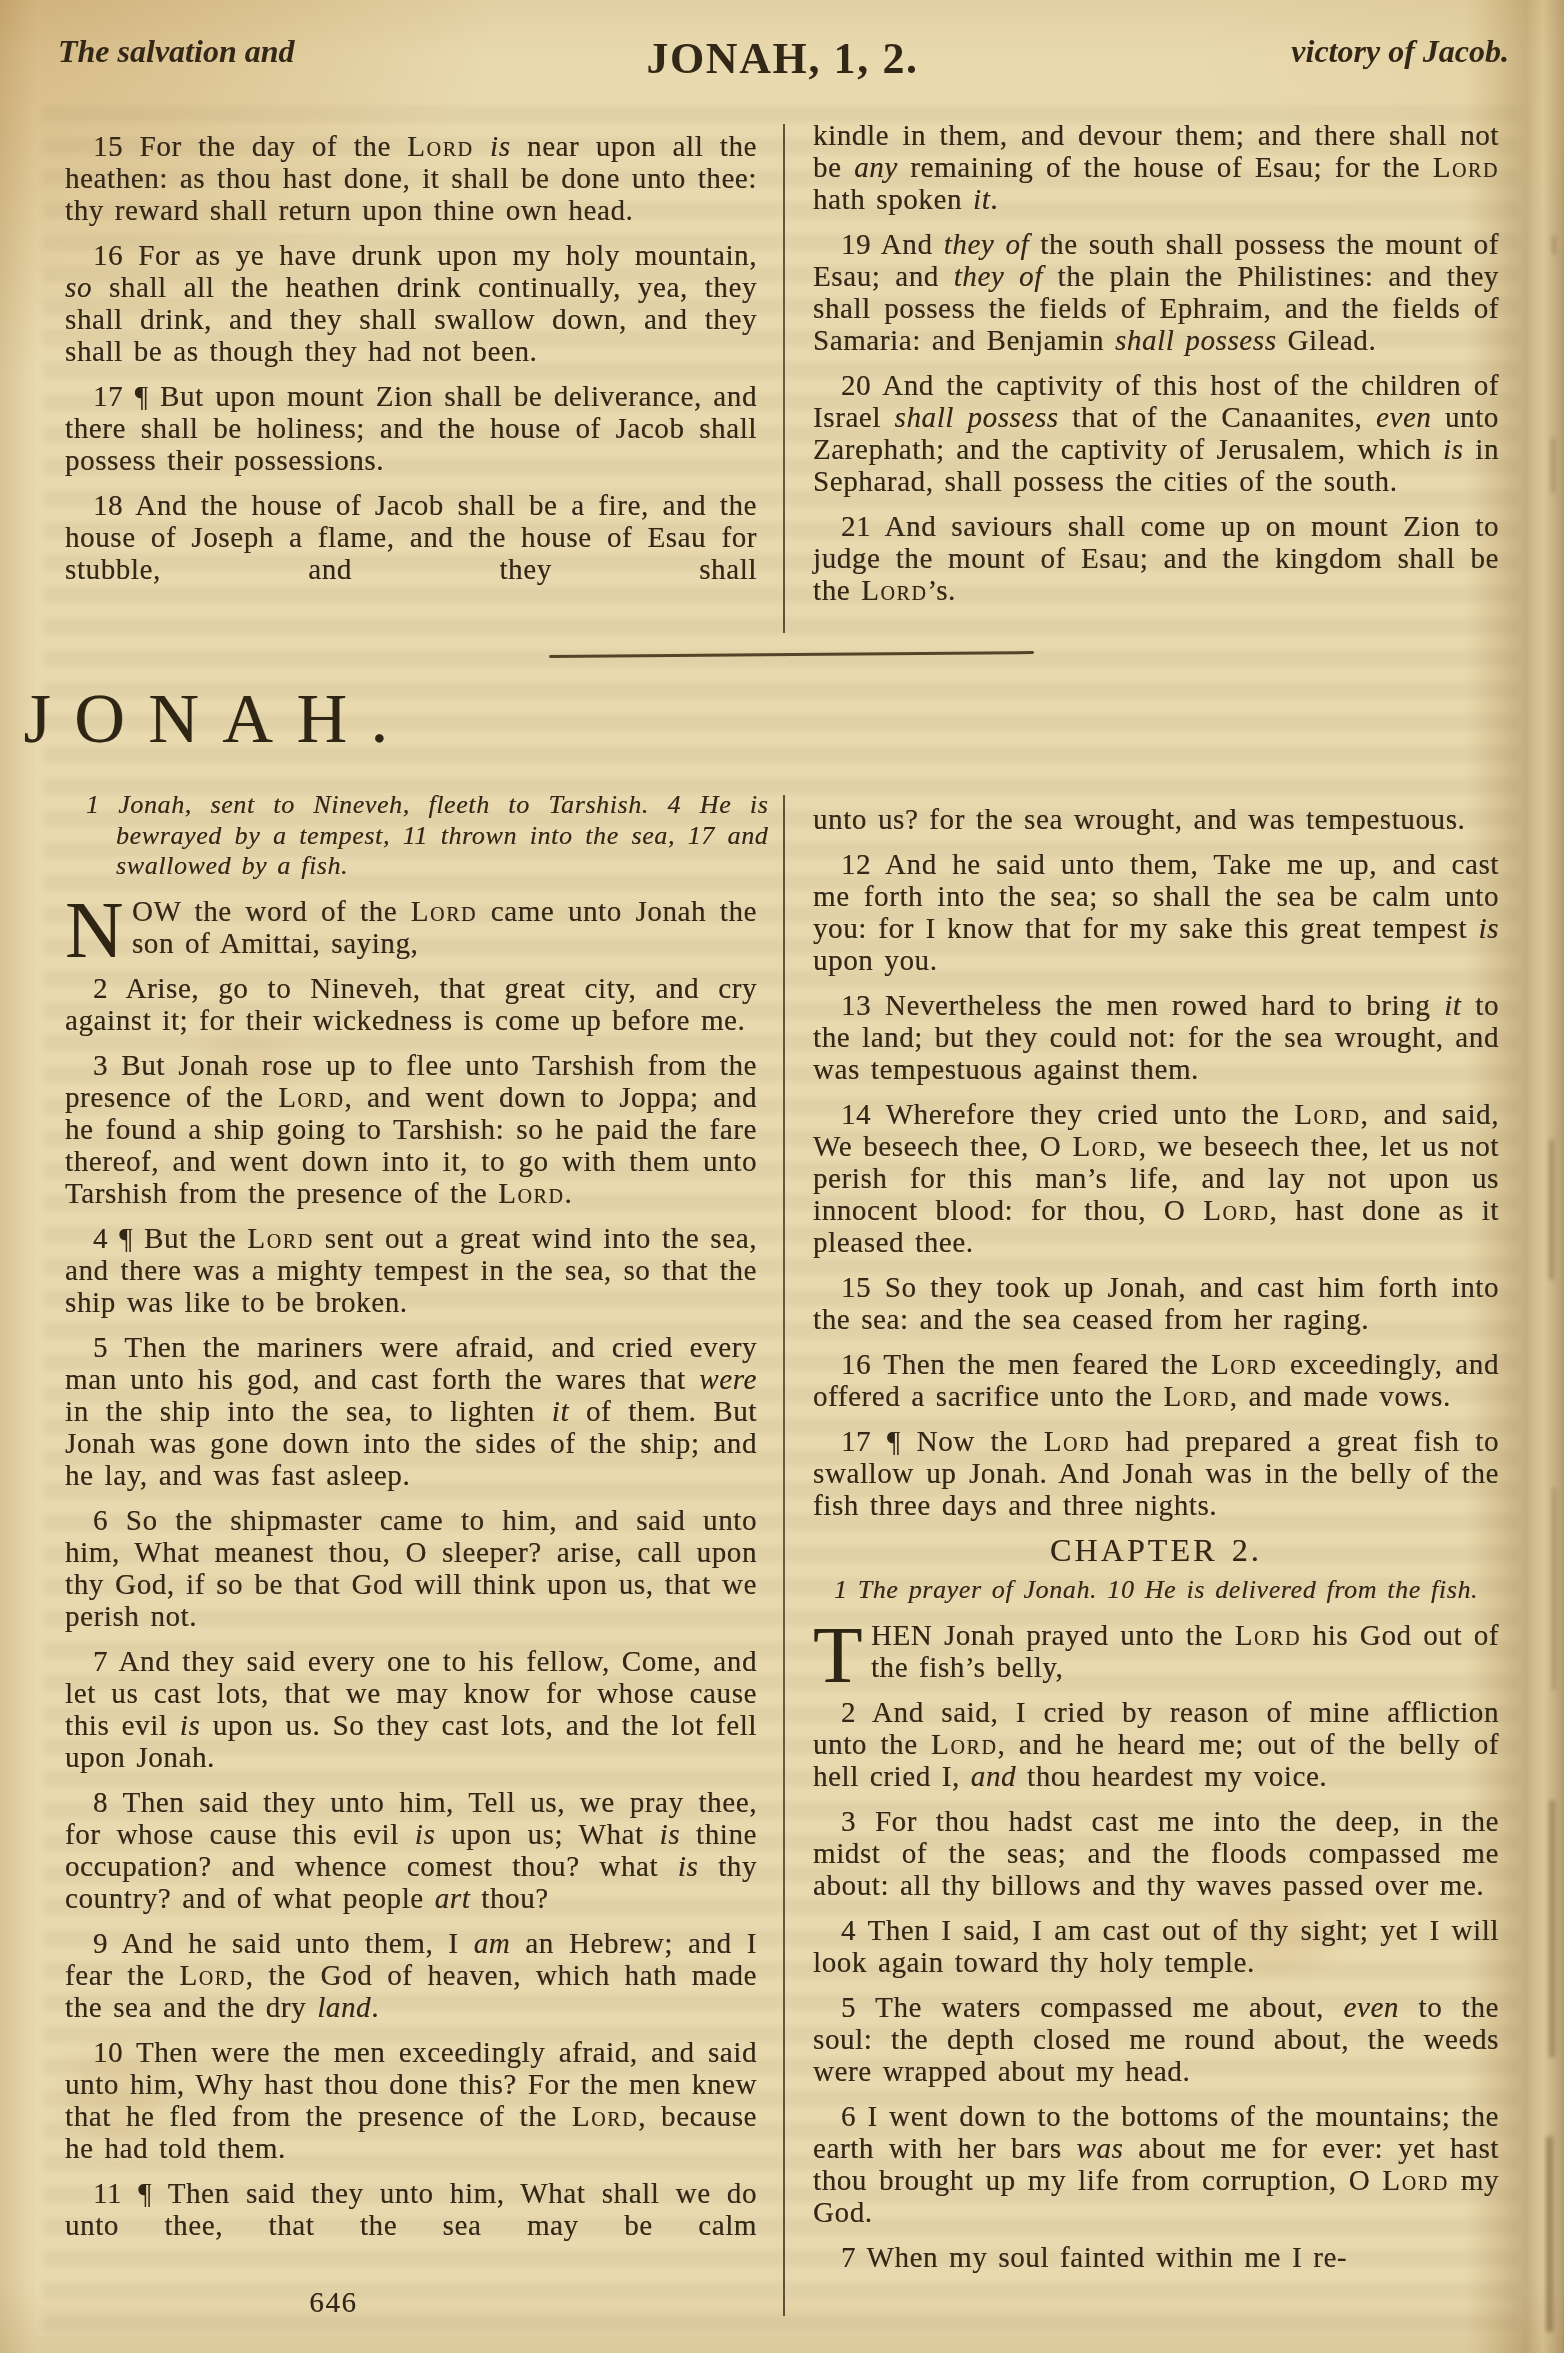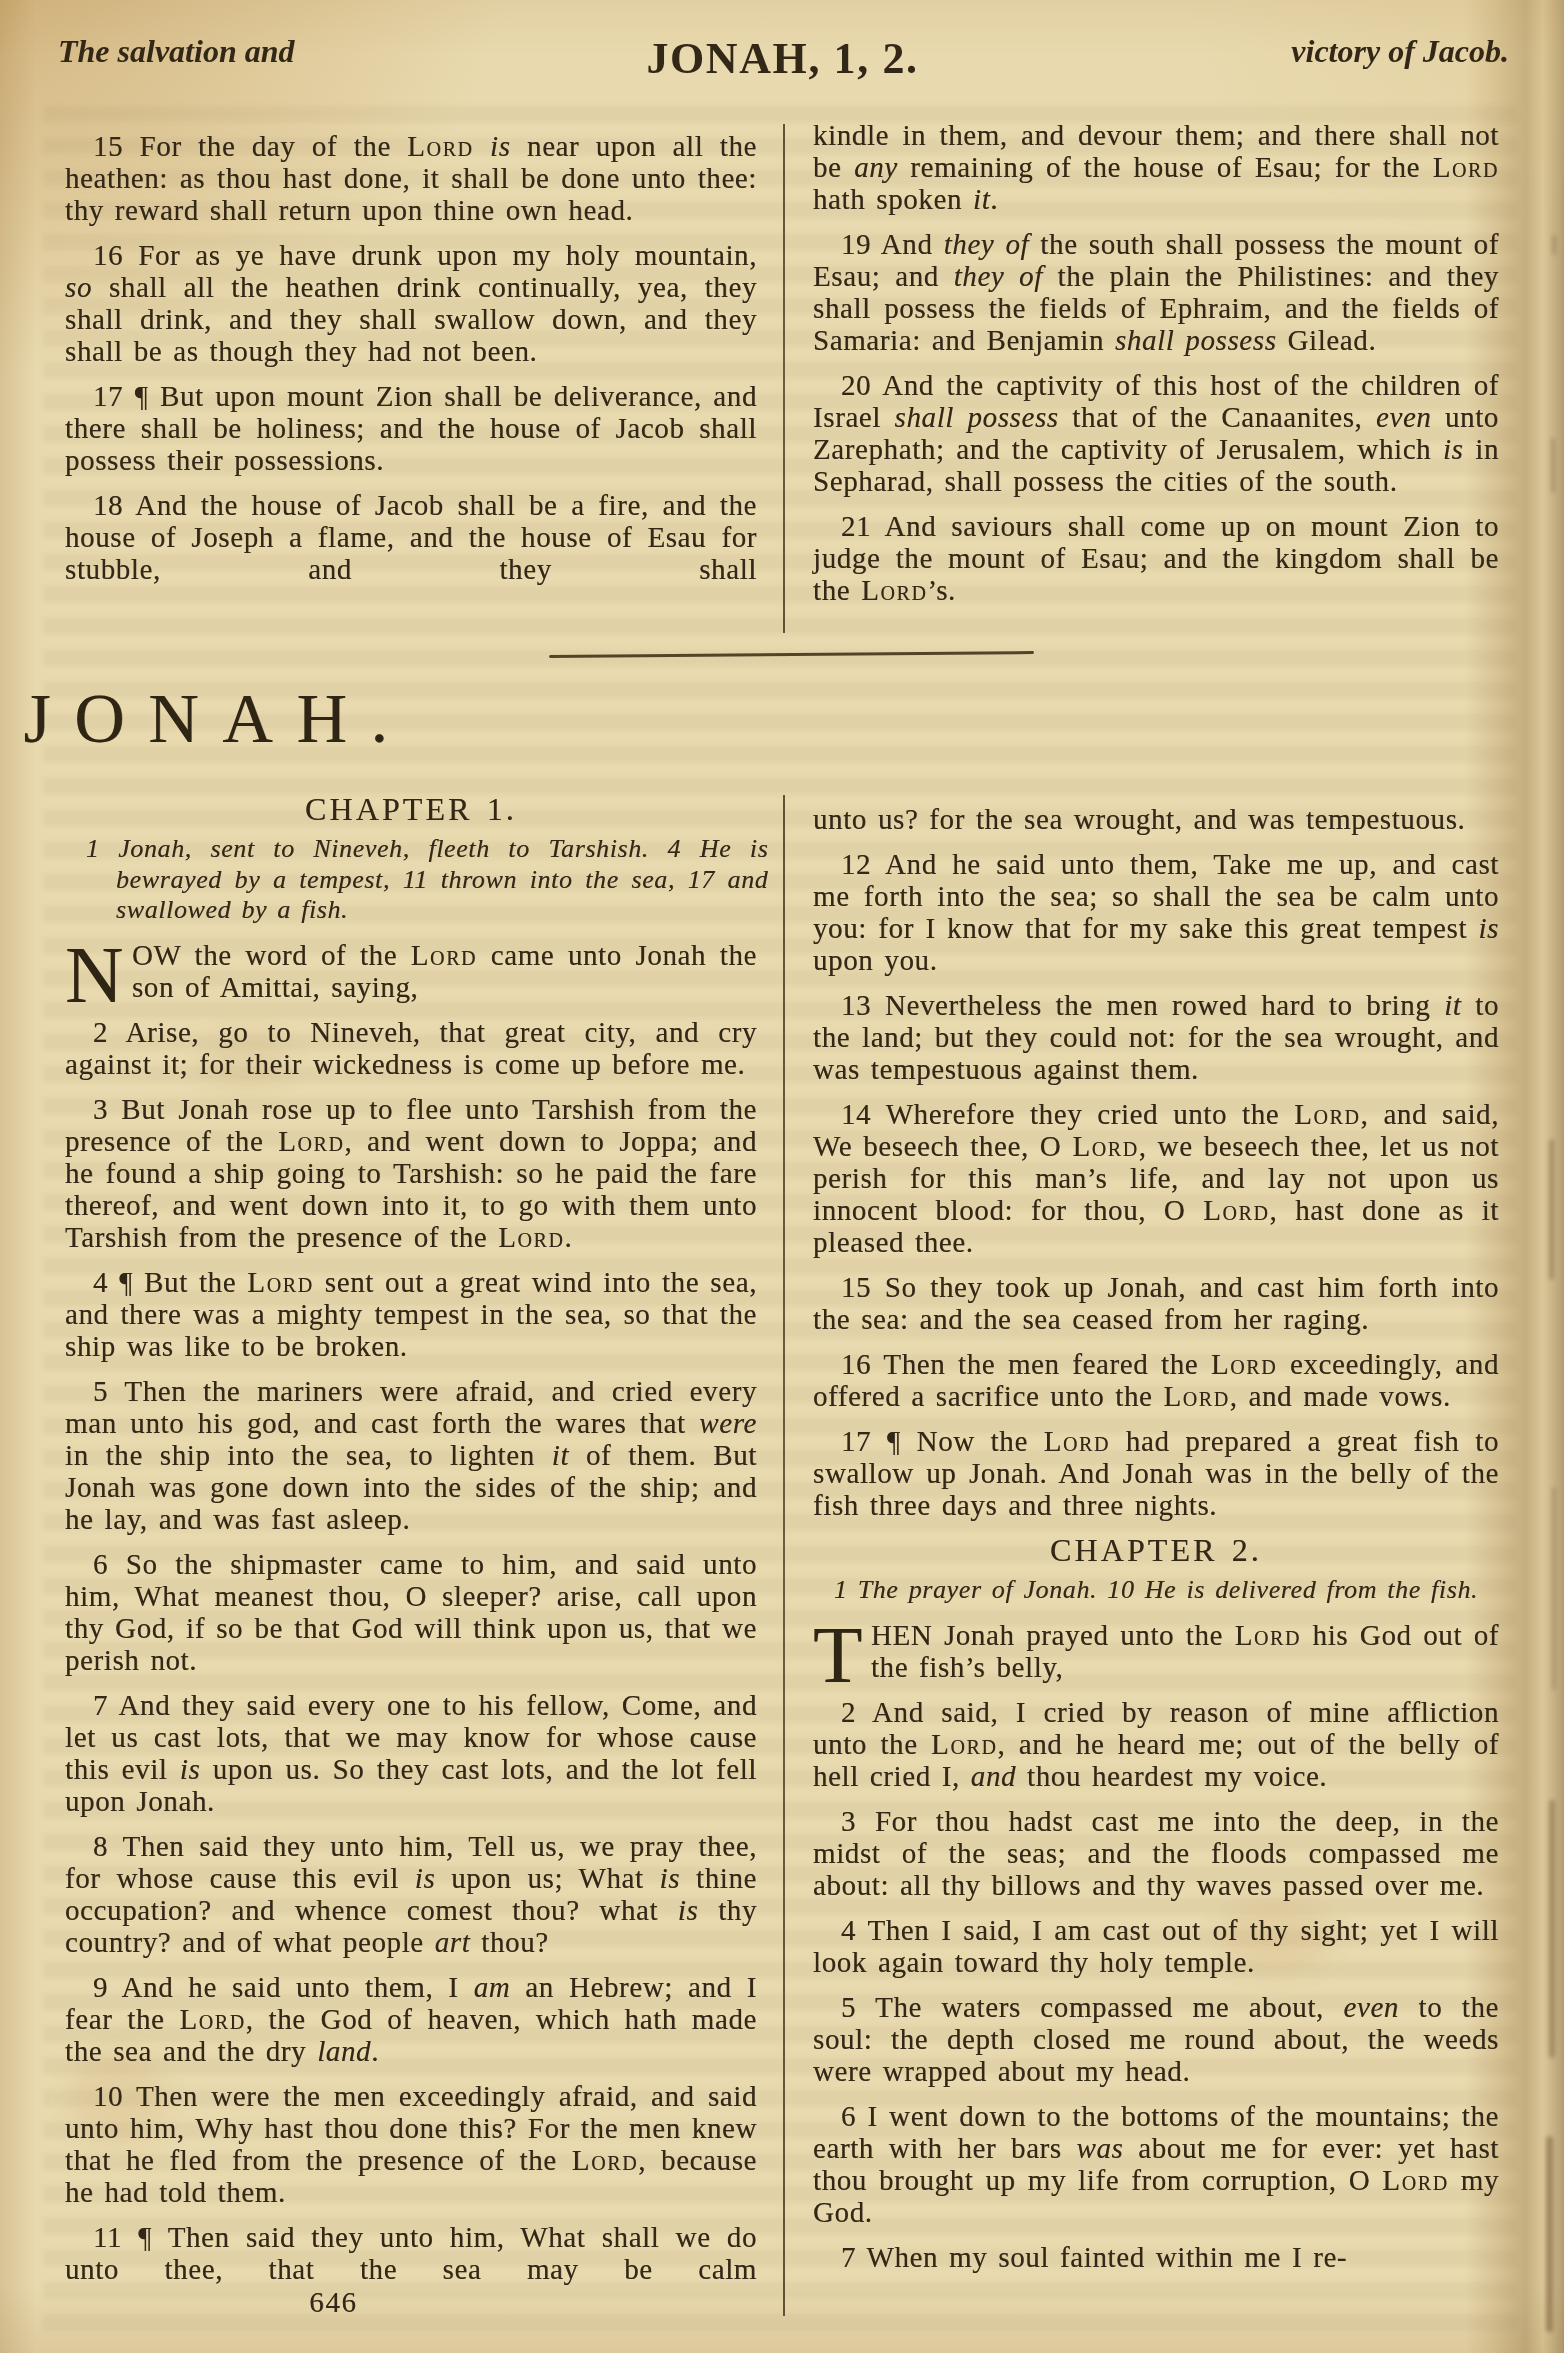--- a/index.html
+++ b/index.html
@@ -99,21 +99,20 @@
     <p class="verse cont">kindle in them, and devour them; and there shall not be <i>any</i> remaining of the house of Esau; for the <span class="sc">Lord</span> hath spoken <i>it</i>.</p>
     <span><p class="verse">19 And <i>they of</i> the south shall possess the mount of Esau; and <i>they of</i> the plain the Philistines: and they shall possess the fields of Ephraim, and the fields of Samaria: and Benjamin <i>shall possess</i> Gilead.</p><p class="verse">20 And the captivity of this host of the children of Israel <i>shall possess</i> that of the Canaanites, <i>even</i> unto Zarephath; and the captivity of Jerusalem, which <i>is</i> in Sepharad, shall possess the cities of the south.</p><p class="verse">21 And saviours shall come up on mount Zion to judge the mount of Esau; and the kingdom shall be the <span class="sc">Lord</span>’s.</p></span>
   </div>
 
   <div class="vrule" id="vrule-top"></div>
   <div class="hrule"></div>
 
   <div class="book-title">JONAH.</div>
 
   <div class="col col-jo-left">
-    <p class="chapter-heading">CHAPTER 1.</p>
     <p class="summary summary-hang">1 <i>Jonah, sent to Nineveh, fleeth to Tarshish.</i> 4 <i>He is bewrayed by a tempest,</i> 11 <i>thrown into the sea,</i> 17 <i>and swallowed by a fish.</i></p>
     <p class="verse opening"><span class="dropcap">N</span><span>OW</span><span> the word of the <span class="sc">Lord</span> came unto Jonah the son of Amittai, saying,</span></p>
     <span><p class="verse">2 Arise, go to Nineveh, that great city, and cry against it; for their wickedness is come up before me.</p><p class="verse">3 But Jonah rose up to flee unto Tarshish from the presence of the <span class="sc">Lord</span>, and went down to Joppa; and he found a ship going to Tarshish: so he paid the fare thereof, and went down into it, to go with them unto Tarshish from the presence of the <span class="sc">Lord</span>.</p><p class="verse">4 ¶ But the <span class="sc">Lord</span> sent out a great wind into the sea, and there was a mighty tempest in the sea, so that the ship was like to be broken.</p><p class="verse">5 Then the mariners were afraid, and cried every man unto his god, and cast forth the wares that <i>were</i> in the ship into the sea, to lighten <i>it</i> of them. But Jonah was gone down into the sides of the ship; and he lay, and was fast asleep.</p><p class="verse">6 So the shipmaster came to him, and said unto him, What meanest thou, O sleeper? arise, call upon thy God, if so be that God will think upon us, that we perish not.</p><p class="verse">7 And they said every one to his fellow, Come, and let us cast lots, that we may know for whose cause this evil <i>is</i> upon us. So they cast lots, and the lot fell upon Jonah.</p><p class="verse">8 Then said they unto him, Tell us, we pray thee, for whose cause this evil <i>is</i> upon us; What <i>is</i> thine occupation? and whence comest thou? what <i>is</i> thy country? and of what people <i>art</i> thou?</p><p class="verse">9 And he said unto them, I <i>am</i> an Hebrew; and I fear the <span class="sc">Lord</span>, the God of heaven, which hath made the sea and the dry <i>land</i>.</p><p class="verse">10 Then were the men exceedingly afraid, and said unto him, Why hast thou done this? For the men knew that he fled from the presence of the <span class="sc">Lord</span>, because he had told them.</p><p class="verse runon">11 ¶ Then said they unto him, What shall we do unto thee, that the sea may be calm</p></span>
   </div>
 
   <div class="col col-jo-right">
     <p class="verse cont">unto us? for the sea wrought, and was tempestuous.</p>
     <span><p class="verse">12 And he said unto them, Take me up, and cast me forth into the sea; so shall the sea be calm unto you: for I know that for my sake this great tempest <i>is</i> upon you.</p><p class="verse">13 Nevertheless the men rowed hard to bring <i>it</i> to the land; but they could not: for the sea wrought, and was tempestuous against them.</p><p class="verse">14 Wherefore they cried unto the <span class="sc">Lord</span>, and said, We beseech thee, O <span class="sc">Lord</span>, we beseech thee, let us not perish for this man’s life, and lay not upon us innocent blood: for thou, O <span class="sc">Lord</span>, hast done as it pleased thee.</p><p class="verse">15 So they took up Jonah, and cast him forth into the sea: and the sea ceased from her raging.</p><p class="verse">16 Then the men feared the <span class="sc">Lord</span> exceedingly, and offered a sacrifice unto the <span class="sc">Lord</span>, and made vows.</p><p class="verse">17 ¶ Now the <span class="sc">Lord</span> had prepared a great fish to swallow up Jonah. And Jonah was in the belly of the fish three days and three nights.</p></span>
     <p class="chapter-heading" style="">CHAPTER 2.</p>
     <p class="summary summary-center-last">1 <i>The prayer of Jonah.</i> 10 <i>He is delivered from the fish.</i></p>

